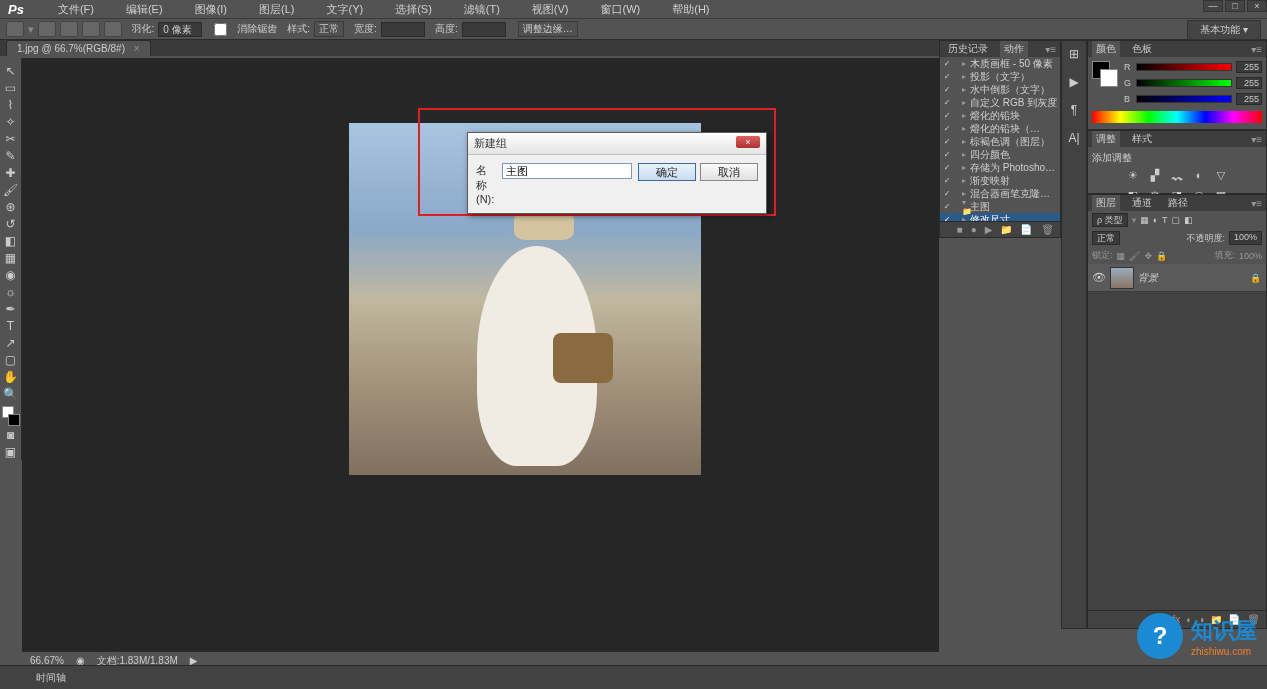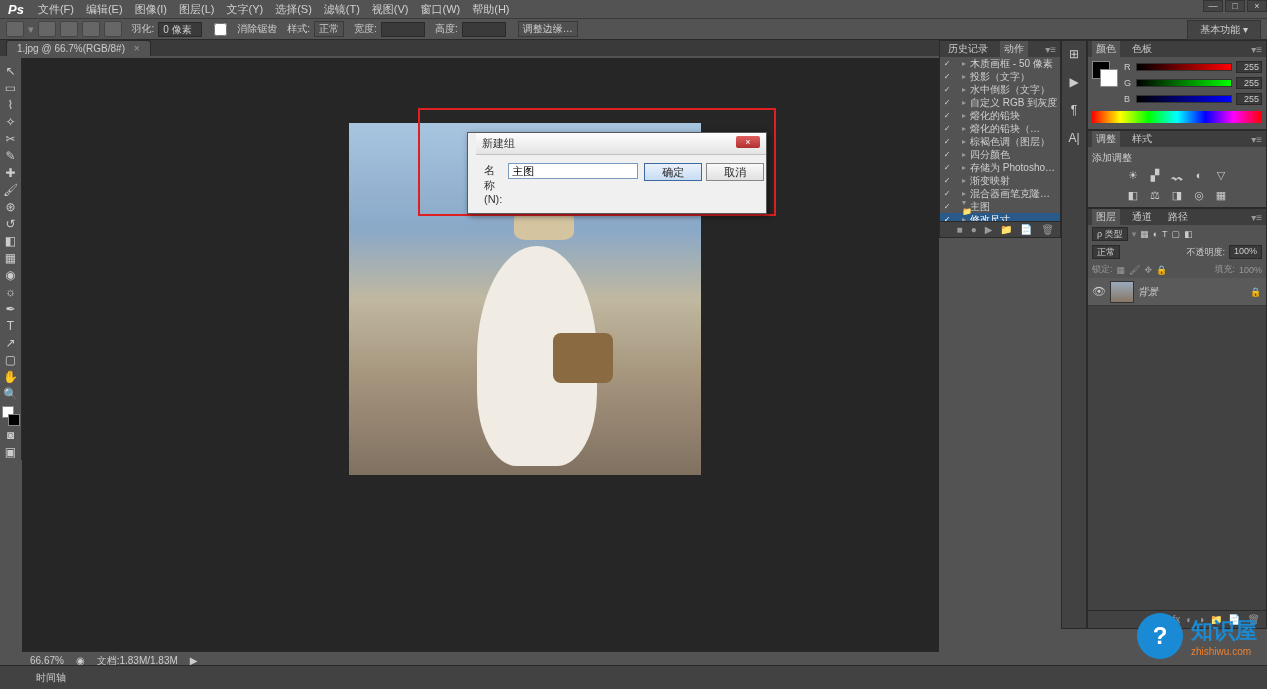--- a/index.html
+++ b/index.html
@@ -1,21 +1,21 @@
 <!DOCTYPE html>
 <html><head>
 <meta charset="utf-8">
 <style>
 * { margin: 0; padding: 0; box-sizing: border-box; font-family: "Microsoft YaHei", sans-serif; }
 body { background: #535353; font-size: 11px; color: #ccc; overflow: hidden; width: 1267px; height: 689px; position: relative; }
 
 
 .menubar { background: #535353; height: 18px; display: flex; align-items: center; padding-left: 8px; }
 .menubar .logo { color: #fff; font-weight: bold; font-size: 13px; margin-right: 8px; font-style: italic; }
-.menubar .menu-item { color: #d0d0d0; padding: 0 6px; font-size: 11px; cursor: default; }
+.menubar .menu-item { color: #d0d0d0; padding: 0 6px; font-size: 11px; cursor: default; margin-left: 20px; }
 .win-controls { position: absolute; right: 0; top: 0; display: flex; }
 .win-btn { width: 20px; height: 12px; background: #444; margin-left: 2px; text-align: center; color: #ccc; font-size: 9px; line-height: 10px; border: 1px solid #333; }
 
 
 .optbar { background: #535353; height: 22px; border-top: 1px solid #3a3a3a; border-bottom: 1px solid #2a2a2a; display: flex; align-items: center; padding: 0 6px; gap: 4px; }
 .opt-icon { width: 18px; height: 16px; background: #666; border: 1px solid #444; border-radius: 2px; }
 .opt-label { font-size: 10px; color: #ccc; margin-left: 6px; }
 .opt-input { background: #3a3a3a; border: 1px solid #2a2a2a; color: #ccc; font-size: 10px; width: 44px; height: 15px; padding: 0 4px; }
 .opt-sel { background: #505050; border: 1px solid #3a3a3a; color: #ccc; font-size: 10px; height: 16px; padding: 0 4px; }
 .essentials { position: absolute; right: 6px; top: 20px; background: #444; border: 1px solid #333; font-size: 10px; padding: 2px 12px; color: #ccc; }
@@ -34,21 +34,21 @@
 
 
 .canvas-area { position: absolute; left: 22px; top: 58px; right: 328px; bottom: 38px; background: #262626; }
 .image { position: absolute; left: 349px; top: 123px; width: 352px; height: 352px; background: linear-gradient(180deg,#a8c5e0 0%,#8aa8c8 30%,#c0b8a0 50%,#a89880 70%,#807060 100%); overflow: hidden; }
 .image::before { content:""; position:absolute; left:50%; top:35%; width:120px; height:220px; background:#f0ece4; border-radius:60% 60% 40% 40%; transform:translateX(-40%); }
 .image::after { content:""; position:absolute; left:52%; top:22%; width:60px; height:40px; background:#d4c4a0; border-radius:50% 50% 20% 20%; transform:translateX(-30%);}
 .basket { position:absolute; left:58%; bottom:26%; width:60px; height:50px; background:#8a6a40; border-radius:8px;}
 .highlight { position: absolute; left: 418px; top: 108px; width: 358px; height: 108px; border: 2px solid #e02020; pointer-events: none; z-index: 5; }
 
 
-.dialog { position: absolute; left: 467px; top: 132px; width: 300px; background: #f0f0f0; border: 1px solid #5a5a5a; box-shadow: 2px 2px 6px rgba(0,0,0,.5); z-index: 10; padding-left: 8px; }
+.dialog { position: absolute; left: 467px; top: 132px; width: 300px; background: #f0f0f0; border: 1px solid #5a5a5a; box-shadow: 2px 2px 6px rgba(0,0,0,.5); z-index: 10; }
 .dialog-title { background: linear-gradient(#fdfdfd,#e4e4e4); color: #333; font-size: 11px; padding: 3px 6px; border-bottom: 1px solid #c0c0c0; display:flex; justify-content:space-between; }
 .dialog-close { background: linear-gradient(#e06060,#b03030); color: #fff; width: 24px; height: 12px; text-align: center; border-radius: 2px; font-size: 9px; line-height:12px;}
 .dialog-body { padding: 8px; display: flex; align-items: flex-start; gap: 6px; }
 .dialog-body label { color: #333; font-size: 11px; }
 .dialog-body input { border: 1px solid #7a9ac0; font-size: 11px; padding: 1px 3px; width: 130px; }
 .dialog-btns { display: flex; flex-direction: row; gap: 4px; }
 .dialog-btn { background: linear-gradient(#fafafa,#e0e0e0); border: 1px solid #888; font-size: 11px; color: #222; width: 58px; height: 18px; }
 .dialog-btn.primary { border: 1px solid #3a6aa0; background: linear-gradient(#eaf2fc,#c8dcf4); }
 
 
@@ -85,21 +85,21 @@
 .srow { display:flex; align-items:center; gap:4px; font-size:9px;}
 .srow .lab{ width:8px; color:#ccc;}
 .srow .track{ flex:1; height:8px; border:1px solid #333;}
 .srow .val{ width:26px; background:#3a3a3a; border:1px solid #2a2a2a; text-align:right; padding-right:2px;}
 .track.r{background:linear-gradient(90deg,#000,#f00);}
 .track.g{background:linear-gradient(90deg,#000,#0f0);}
 .track.b{background:linear-gradient(90deg,#000,#00f);}
 .spectrum { height:12px; margin:2px 4px 4px; background:linear-gradient(90deg,#f00,#ff0,#0f0,#0ff,#00f,#f0f,#f00);}
 
 
-.adjpanel { height: 78px; }
+.adjpanel { height: 64px; }
 .adj-body { padding:4px; }
 .adj-title { font-size:10px; color:#ccc; margin-bottom:4px;}
 .adj-row { display:flex; gap:8px; justify-content:center; color:#ccc; font-size:11px; margin-bottom:4px;}
 .adj-row span{ width:14px; text-align:center;}
 
 
 .layerspanel { flex:1; display:flex; flex-direction:column; min-height:200px;}
 .layer-opts { display:flex; align-items:center; padding:2px 4px; gap:4px; font-size:9px; color:#ccc;}
 .layer-opts .sel{ background:#3a3a3a; border:1px solid #2a2a2a; padding:0 4px; height:14px;}
 .layer-opts2 { display:flex; align-items:center; padding:2px 4px; gap:4px; font-size:9px; color:#999;}

